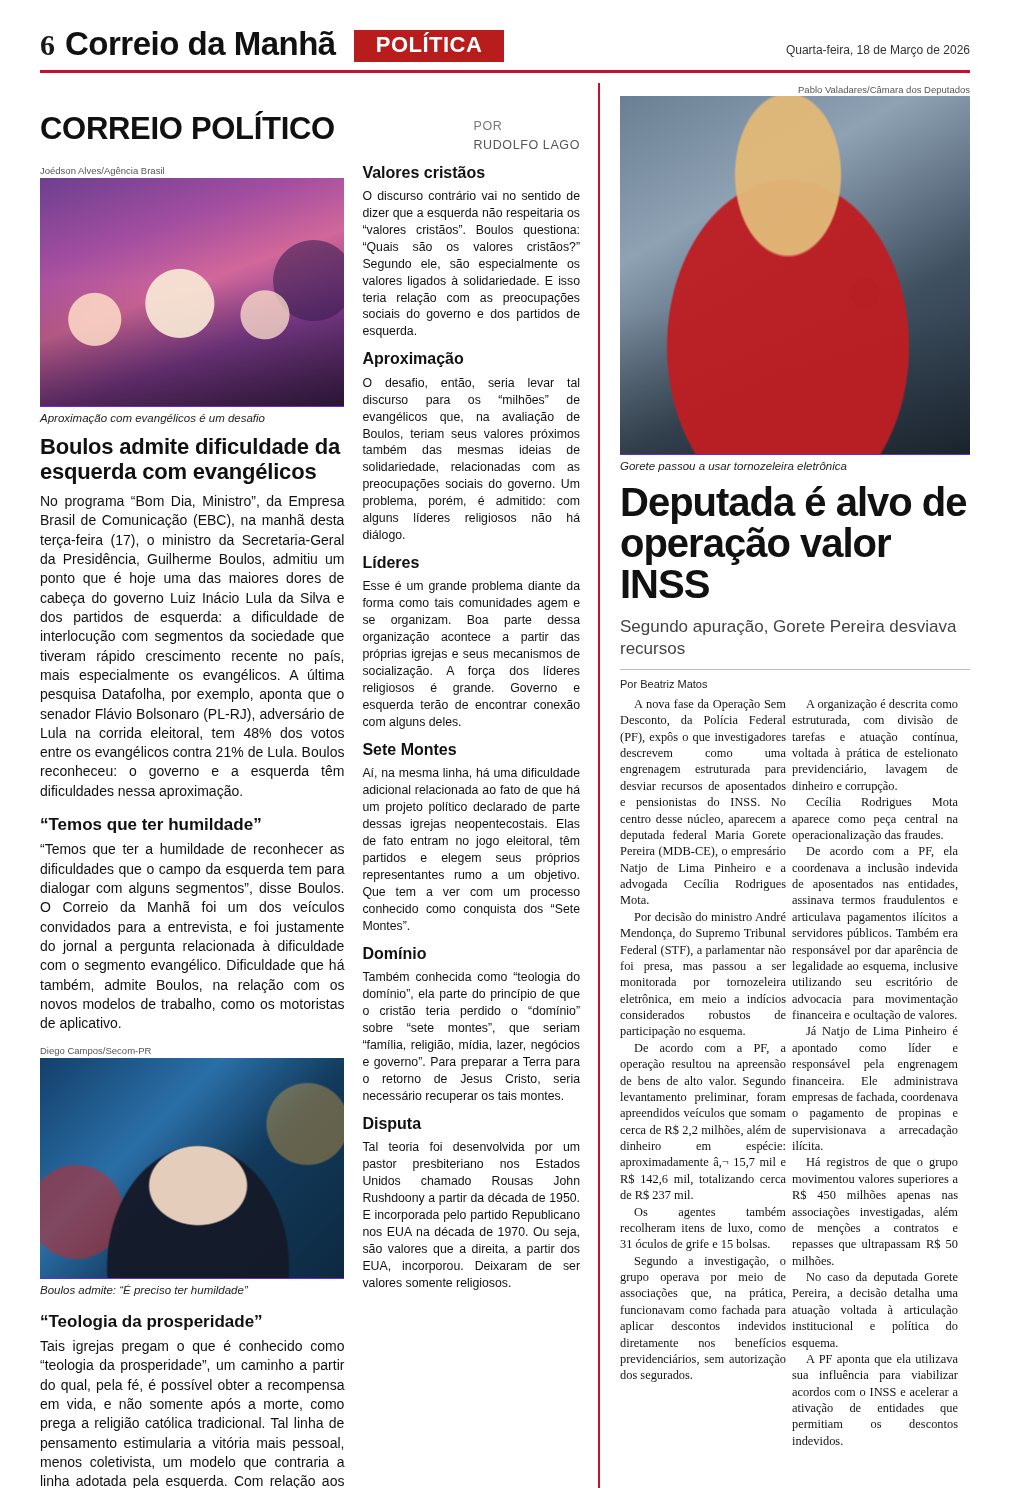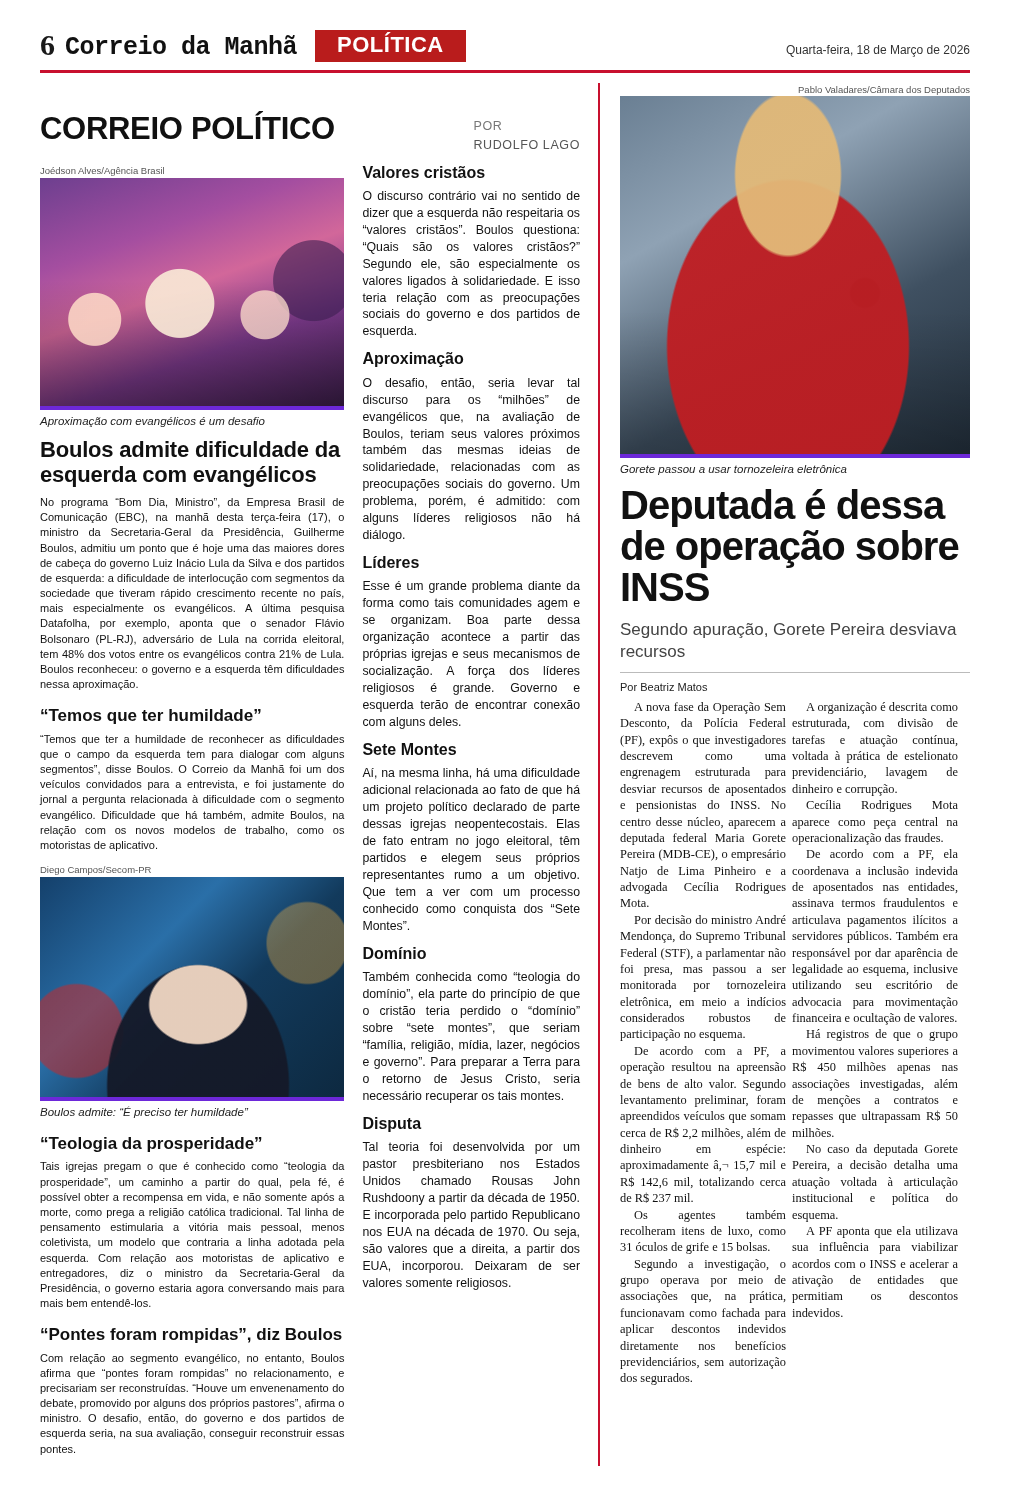--- a/index.html
+++ b/index.html
@@ -14,22 +14,22 @@
   .page { width:1010px; height:1488px; position:relative; padding:0 40px; }
 
   
   .masthead { display:flex; align-items:flex-end; padding-top:38px; height:62px; }
   .folio {
     font-family:"Liberation Serif", serif;
     font-size:30px; font-weight:bold; color:#1a1a1a; line-height:1;
     margin-right:10px; padding-bottom:2px;
   }
   .paper-name {
-    font-family:Liberation Mono, monospace;
-    font-size:25px; font-weight:bold; letter-spacing:-0.5px; line-height:1;
+    font-family:Liberation Sans, sans-serif;
+    font-size:33px; font-weight:bold; letter-spacing:-0.5px; line-height:1;
     padding-bottom:2px;
   }
   .section-tag {
     background:#b91c1c; color:#fff;
     font-size:22px; font-weight:bold; letter-spacing:0.5px;
     padding:4px 22px 6px 22px; margin-left:18px; line-height:1;
   }
   .date {
     margin-left:auto; font-size:12px; color:#333; padding-bottom:5px;
   }
@@ -49,30 +49,30 @@
   .byline-box { font-size:12.5px; color:#555; line-height:1.5; padding-top:10px; letter-spacing:0.6px;}
   .byline-box .by-label { color:#777; }
 
   .two-col { display:flex; gap:18px; margin-top:8px; }
   .col-a { width:305px; }
   .col-b { width:218px; }
 
   .credit { font-size:9.5px; color:#555; text-align:left; padding:2px 0 2px 0; }
   .photo { width:100%; background:#ccc; position:relative; overflow:hidden; }
   .caption { font-size:11.5px; font-style:italic; color:#222; padding:5px 0 2px 0; }
-  .cap-rule { border-top:4px solid #6d28d9; }
+  .cap-rule { border-top:1px solid #6d28d9; }
 
   h2.head {
     font-size:22px; font-weight:bold; line-height:1.15; margin:8px 0 8px 0; letter-spacing:-0.2px;
   }
   h3.sub {
     font-size:17px; font-weight:bold; margin:14px 0 5px 0; line-height:1.2;
   }
   p.body {
-    font-size:11px; line-height:1.38; margin:0 0 9px 0; text-align:justify;
+    font-size:14px; line-height:1.38; margin:0 0 9px 0; text-align:justify;
     hyphens:auto;
   }
   .col-b h3.sub { font-size:16px; margin:0 0 6px 0;}
   .col-b h3.sub.later { margin-top:0; }
   .col-b p.body { font-size:12.3px; }
 
   
   .rcredit { font-size:9.5px; color:#555; text-align:right; padding:1px 0; }
   .big-head {
     font-size:40px; font-weight:bold; line-height:1.02; letter-spacing:-1px;
@@ -192,37 +192,38 @@
           <p class="body">Tal teoria foi desenvolvida por um pastor presbiteriano nos Estados Unidos chamado Rousas John Rushdoony a partir da década de 1950. E incorporada pelo partido Republicano nos EUA na década de 1970. Ou seja, são valores que a direita, a partir dos EUA, incorporou. Deixaram de ser valores somente religiosos.</p>
         </div>
       </div>
     </div>
 
     <div class="right-block">
       <div class="rcredit">Pablo Valadares/Câmara dos Deputados</div>
       <div class="photo-wrap photo ph3"></div>
       <div class="caption cap-rule">Gorete passou a usar tornozeleira eletrônica</div>
 
-      <h2 class="big-head">Deputada é dessa de operação sobre INSS</h2>
+      <h2 class="big-head">Deputada é alvo de operação valor INSS</h2>
       <div class="deck">Segundo apuração, Gorete Pereira desviava recursos</div>
       <div class="rule-thin"></div>
       <div class="author">Por Beatriz Matos</div>
 
       <div class="serif-cols">
         <div class="scol">
           <p class="first">A nova fase da Operação Sem Desconto, da Polícia Federal (PF), expôs o que investigadores descrevem como uma engrenagem estruturada para desviar recursos de aposentados e pensionistas do INSS. No centro desse núcleo, aparecem a deputada federal Maria Gorete Pereira (MDB-CE), o empresário Natjo de Lima Pinheiro e a advogada Cecília Rodrigues Mota.</p>
           <p>Por decisão do ministro André Mendonça, do Supremo Tribunal Federal (STF), a parlamentar não foi presa, mas passou a ser monitorada por tornozeleira eletrônica, em meio a indícios considerados robustos de participação no esquema.</p>
           <p>De acordo com a PF, a operação resultou na apreensão de bens de alto valor. Segundo levantamento preliminar, foram apreendidos veículos que somam cerca de R$ 2,2 milhões, além de dinheiro em espécie: aproximadamente â,¬ 15,7 mil e R$ 142,6 mil, totalizando cerca de R$ 237 mil.</p>
           <p>Os agentes também recolheram itens de luxo, como 31 óculos de grife e 15 bolsas.</p>
           <p>Segundo a investigação, o grupo operava por meio de associações que, na prática, funcionavam como fachada para aplicar descontos indevidos diretamente nos benefícios previdenciários, sem autorização dos segurados.</p>
         </div>
         <div class="scol">
           <p class="first">A organização é descrita como estruturada, com divisão de tarefas e atuação contínua, voltada à prática de estelionato previdenciário, lavagem de dinheiro e corrupção.</p>
           <p>Cecília Rodrigues Mota aparece como peça central na operacionalização das fraudes.</p>
           <p>De acordo com a PF, ela coordenava a inclusão indevida de aposentados nas entidades, assinava termos fraudulentos e articulava pagamentos ilícitos a servidores públicos. Também era responsável por dar aparência de legalidade ao esquema, inclusive utilizando seu escritório de advocacia para movimentação financeira e ocultação de valores.</p>
+          <p>Já Natjo de Lima Pinheiro é apontado como líder e responsável pela engrenagem financeira. Ele administrava empresas de fachada, coordenava o pagamento de propinas e supervisionava a arrecadação ilícita.</p>
           <p>Há registros de que o grupo movimentou valores superiores a R$ 450 milhões apenas nas associações investigadas, além de menções a contratos e repasses que ultrapassam R$ 50 milhões.</p>
           <p>No caso da deputada Gorete Pereira, a decisão detalha uma atuação voltada à articulação institucional e política do esquema.</p>
           <p>A PF aponta que ela utilizava sua influência para viabilizar acordos com o INSS e acelerar a ativação de entidades que permitiam os descontos indevidos.</p>
         </div>
       </div>
     </div>
 
   </div>
 </div>
 

